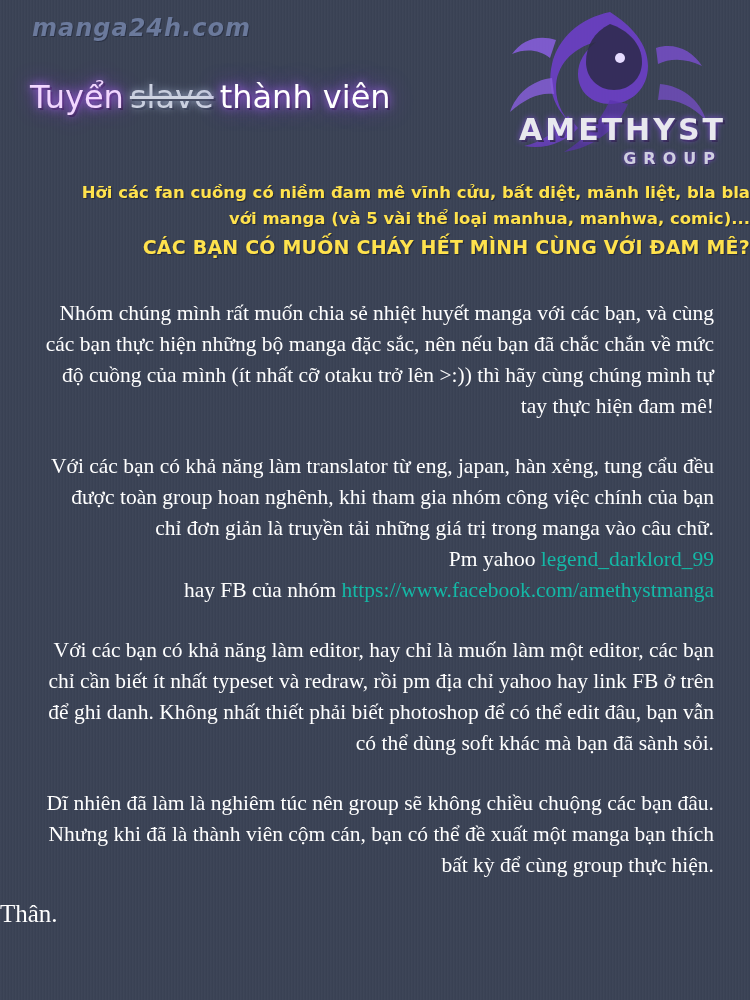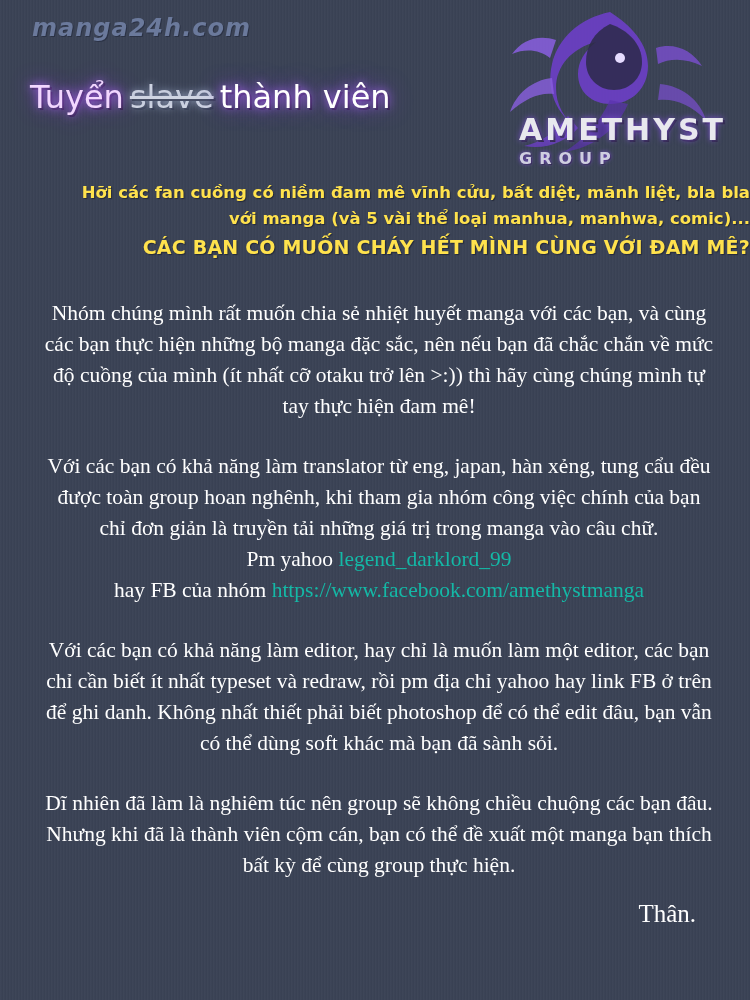--- a/index.html
+++ b/index.html
@@ -52,20 +52,21 @@
     right: 10px;
     top: 4px;
     width: 290px;
     height: 170px;
   }
   .logo-wrap svg { display: block; }
   .logo-text {
     position: absolute;
     right: 14px;
     top: 108px;
+    text-align: right;
     font-family: "DejaVu Sans", sans-serif;
   }
   .logo-amethyst {
     font-size: 30px;
     font-weight: bold;
     letter-spacing: 3px;
     color: #e8e8ee;
     text-shadow: 0 0 6px #7a4fd0, 2px 2px 0 #2b2740;
   }
   .logo-group {
@@ -128,28 +129,28 @@
   .body {
     position: absolute;
     left: 44px;
     right: 36px;
     top: 298px;
     color: #ffffff;
     font-family: "Liberation Serif", serif;
     font-size: 21.5px;
     line-height: 31px;
   }
-  .para { margin: 0 0 29px 0; text-align: center; }
+  .para { margin: 0 0 29px 0; text-align: right; }
   .para.tight { margin-bottom: 0; }
   .green { color: #14b8a6; }
   .sign {
     position: absolute;
     left: 0; right: 0;
     top: 900px;
-    text-align: right;
+    text-align: left;
     color: #ffffff;
     font-family: "Liberation Serif", serif;
     font-size: 25px;
     padding-right: 54px;
   }
 </style>
 </head>
 <body>
 
 <div class="page">

